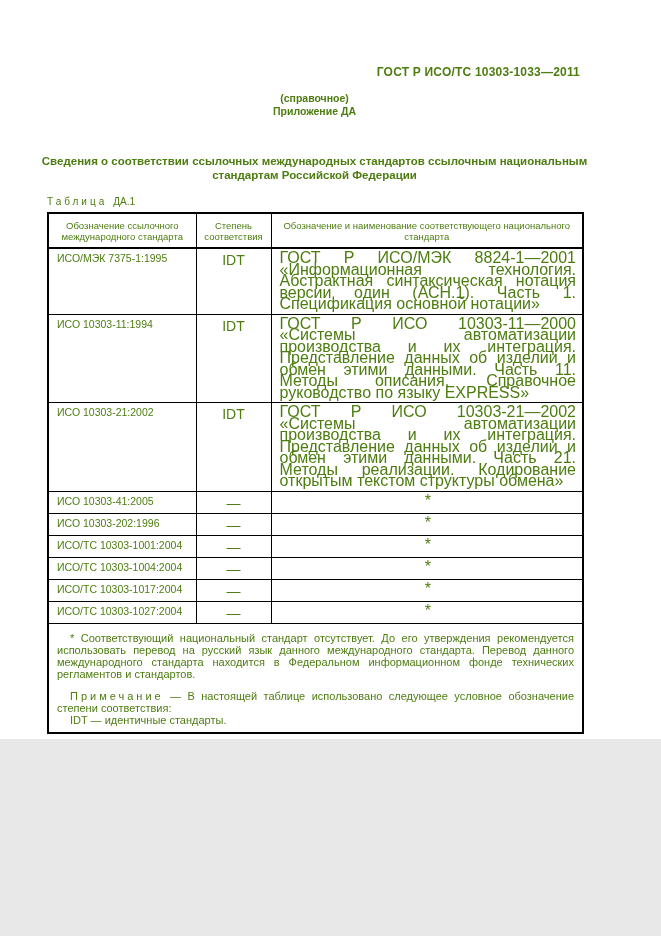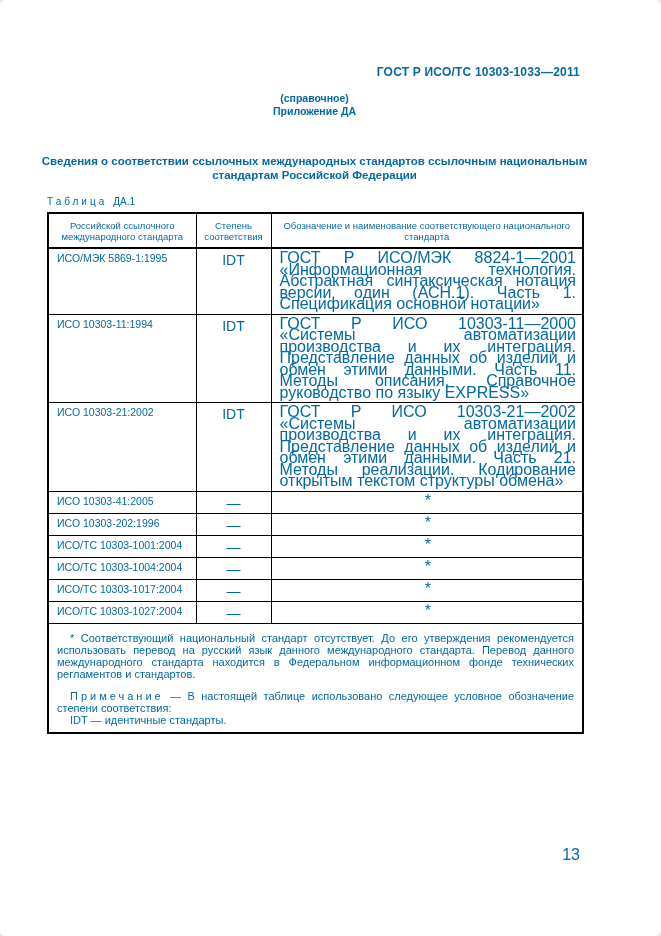--- a/index.html
+++ b/index.html
@@ -1,25 +1,24 @@
 <!DOCTYPE html>
 <html><head>
 <meta charset="utf-8">
 <style>
   * { margin: 0; padding: 0; box-sizing: border-box; }
   html, body { background: #e8e8e8; }
   .page {
     position: relative;
     width: 661px;
-    height: 936px;
+    height: 739px;
     background: #ffffff;
     font-family: "Liberation Sans", sans-serif;
-    color: #0369a1;
+    color: #4d7c0f;
     overflow: hidden;
-    border-radius: 6px;
   }
   .doc-code {
     position: absolute;
     top: 65px;
     left: 47px;
     width: 533px;
     text-align: right;
     font-weight: bold;
     font-size: 12px;
     letter-spacing: 0.2px;
@@ -139,28 +138,28 @@
   </div>
 
   <table class="doc-table">
     <colgroup>
         <col class="c1">
         <col class="c2">
         <col class="c3">
       </colgroup>
     <thead>
       <tr>
-        <th>Российской ссылочного международного стандарта</th>
+        <th>Обозначение ссылочного международного стандарта</th>
         <th>Степень соответствия</th>
         <th>Обозначение и наименование соответствующего национального стандарта</th>
       </tr>
     </thead>
     <tbody>
       <tr class="desc-row">
-        <td class="cell-std">ИСО/МЭК 5869-1:1995</td>
+        <td class="cell-std">ИСО/МЭК 7375-1:1995</td>
         <td class="cell-degree">IDT</td>
         <td class="cell-national">ГОСТ Р ИСО/МЭК 8824-1—2001 «Информационная технология. Абстрактная синтаксическая нотация версии один (АСН.1). Часть 1. Спецификация основной нотации»</td>
       </tr>
       <tr class="desc-row">
         <td class="cell-std">ИСО 10303-11:1994</td>
         <td class="cell-degree">IDT</td>
         <td class="cell-national">ГОСТ Р ИСО 10303-11—2000 «Системы автоматизации производства и их интеграция. Представление данных об изделии и обмен этими данными. Часть 11. Методы описания. Справочное руководство по языку EXPRESS»</td>
       </tr>
       <tr class="desc-row">
         <td class="cell-std">ИСО 10303-21:2002</td>

